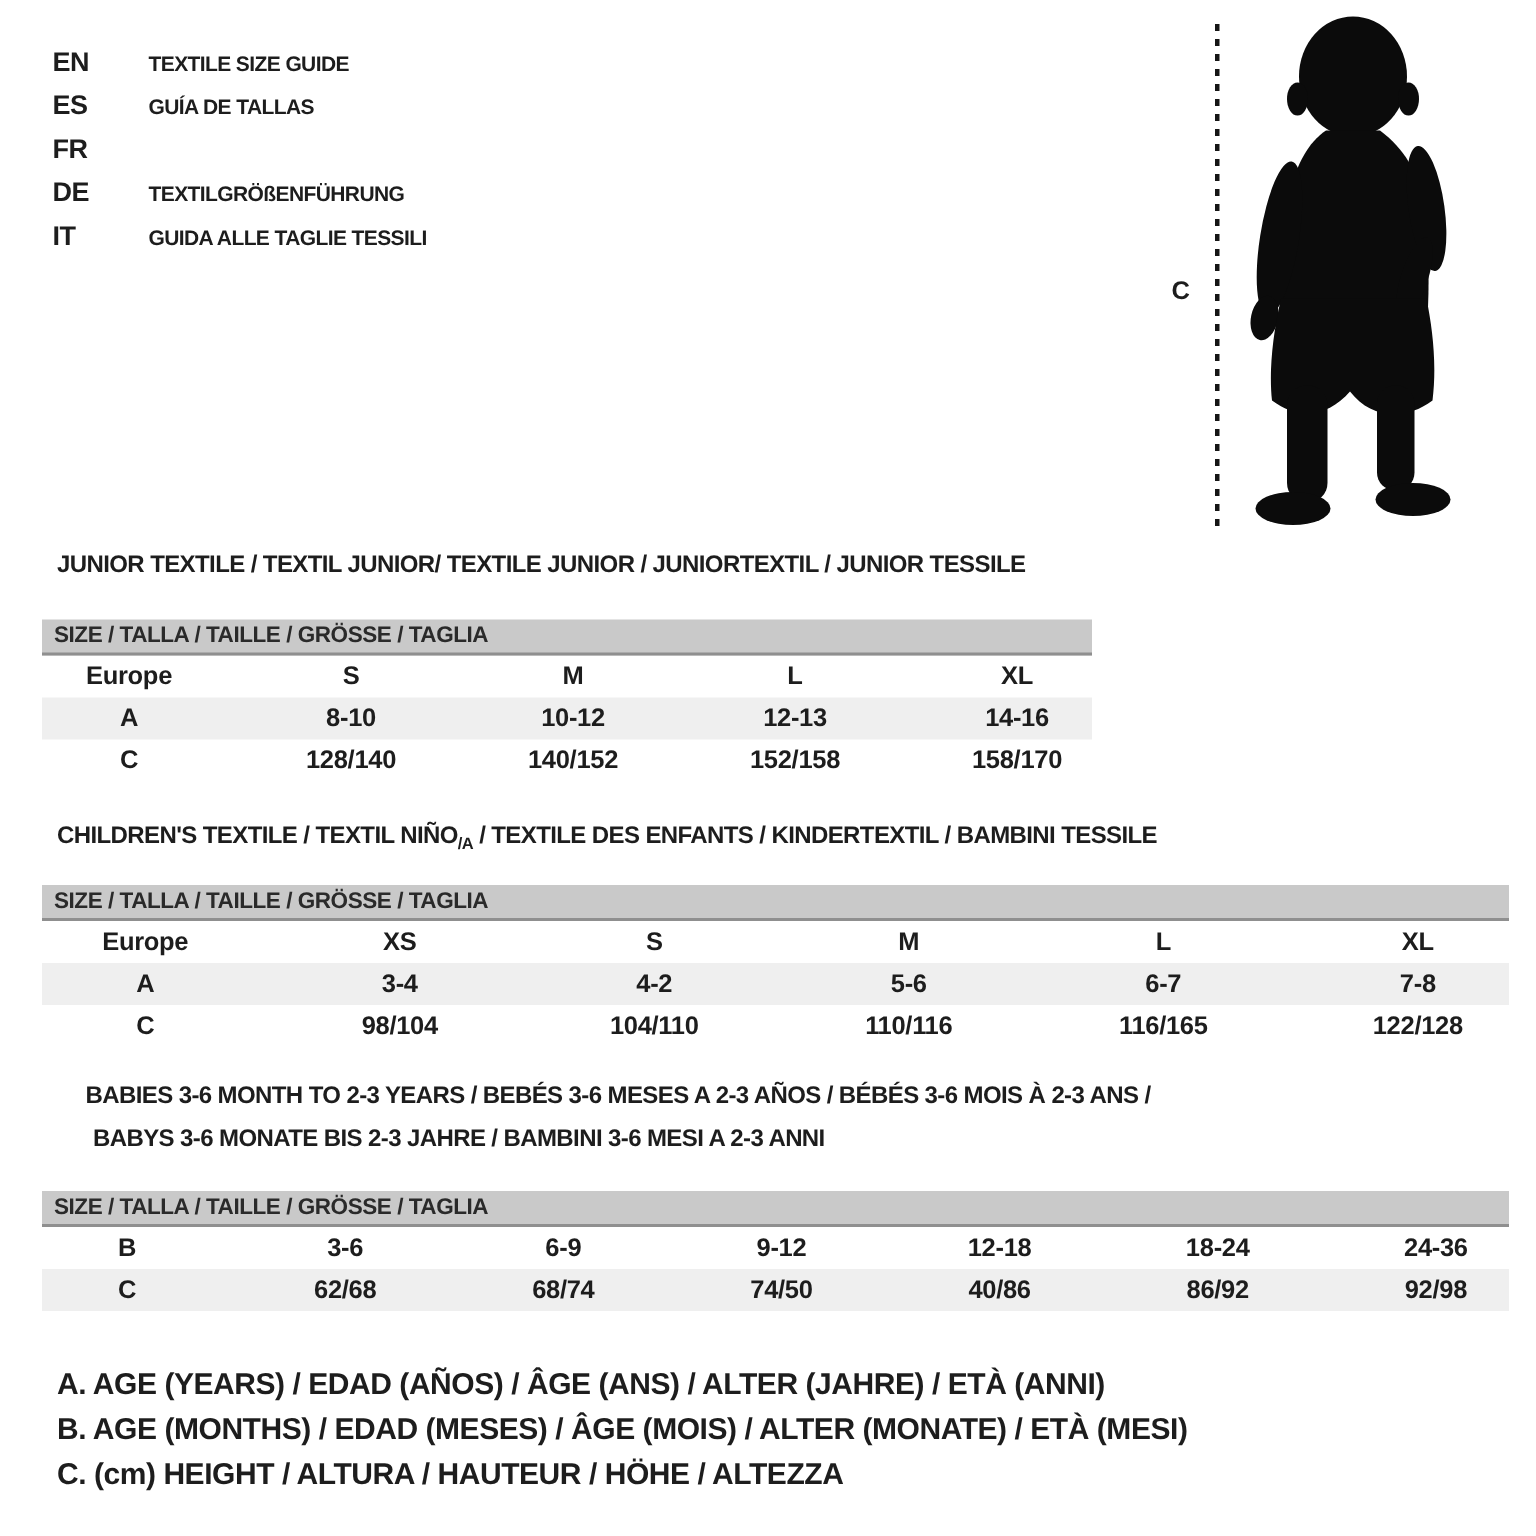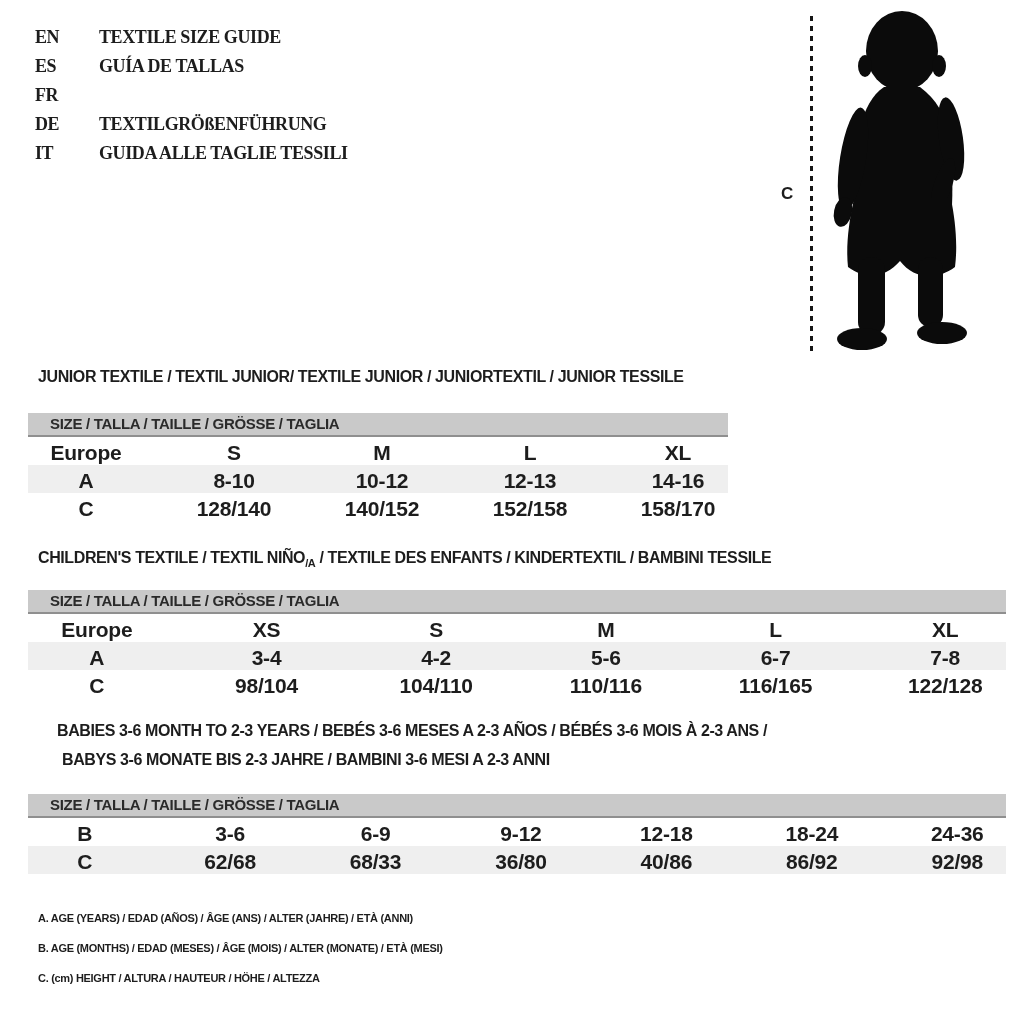--- a/index.html
+++ b/index.html
@@ -2,50 +2,50 @@
 <html><head>
 <meta charset="utf-8">
 <style>
   html,body{margin:0;padding:0;background:#ffffff;}
   .page{
     position:relative;width:1024px;height:1024px;background:#ffffff;
     font-family:"Liberation Sans",sans-serif;color:#1d1d1d;overflow:hidden;
   }
   
   .lang-list{position:absolute;left:35px;top:27px;}
-  .lang-row{display:flex;height:29px;font-family:Liberation Serif, serif;}
+  .lang-row{display:flex;height:29px;align-items:center;}
   .lang-code{display:inline-block;width:64px;font-size:18px;font-weight:700;letter-spacing:-0.4px;}
-  .lang-label{font-size:18px;font-weight:700;letter-spacing:-0.4px;white-space:nowrap;}
+  .lang-label{font-size:14px;font-weight:700;letter-spacing:-0.4px;white-space:nowrap;}
   
   .dotted-line{
     position:absolute;left:810px;top:16px;width:3px;height:338px;
     background:repeating-linear-gradient(to bottom,#161616 0 5px,transparent 5px 10px);
   }
   .c-label{position:absolute;left:781px;top:184px;font-size:17px;font-weight:700;}
   .toddler-svg{position:absolute;left:822px;top:8px;}
   
   .sec-title{
     position:absolute;left:38px;font-size:16px;font-weight:700;
     letter-spacing:-0.4px;white-space:nowrap;
   }
   .sec-title sub{font-size:11px;}
   
   .tbl{position:absolute;left:28px;}
   .tbl-head{
     height:22px;background:#c9c9c9;border-bottom:2px solid #8f8f8f;
-    font-size:15px;font-weight:700;line-height:22px;padding-left:22px;
+    font-size:15px;font-weight:700;line-height:22px;padding-left:8px;
     letter-spacing:-0.3px;color:#2a2a2a;
   }
-  .tbl-row{display:flex;height:28px;align-items:flex-end;font-size:21px;font-weight:700;letter-spacing:-0.2px;gap:48px;}
+  .tbl-row{display:flex;height:28px;align-items:center;font-size:17px;font-weight:700;letter-spacing:-0.2px;gap:48px;}
   .tbl-row .label{width:100px;padding-left:8px;box-sizing:border-box;}
   .tbl-row .cell{flex:1;text-align:center;}
   .tbl-row.shade{background:#efefef;}
   
   .legend{position:absolute;left:38px;top:912px;}
-  .legend-line{font-size:11px;font-weight:700;letter-spacing:-0.3px;height:30px;white-space:nowrap;}
+  .legend-line{font-size:20px;font-weight:700;letter-spacing:-0.3px;height:30px;white-space:nowrap;}
 </style>
 </head>
 <body>
 
 <div class="page">
 
   <div class="lang-list">
     <div class="lang-row">
       <span class="lang-code">EN</span>
       <span class="lang-label">TEXTILE SIZE GUIDE</span>
@@ -149,22 +149,22 @@
       <div class="cell">3-6</div>
       <div class="cell">6-9</div>
       <div class="cell">9-12</div>
       <div class="cell">12-18</div>
       <div class="cell">18-24</div>
       <div class="cell">24-36</div>
     </div>
     <div class="tbl-row shade">
       <div class="cell label">C</div>
       <div class="cell">62/68</div>
-      <div class="cell">68/33</div>
-      <div class="cell">36/80</div>
+      <div class="cell">68/74</div>
+      <div class="cell">74/50</div>
       <div class="cell">40/86</div>
       <div class="cell">86/92</div>
       <div class="cell">92/98</div>
     </div>
   </div>
 
   <div class="legend">
     <div class="legend-line">A. AGE (YEARS) / EDAD (AÑOS) / ÂGE (ANS) / ALTER (JAHRE) / ETÀ (ANNI)</div>
     <div class="legend-line">B. AGE (MONTHS) / EDAD (MESES) / ÂGE (MOIS) / ALTER (MONATE) / ETÀ (MESI)</div>
     <div class="legend-line">C. (cm) HEIGHT / ALTURA / HAUTEUR / HÖHE / ALTEZZA</div>

